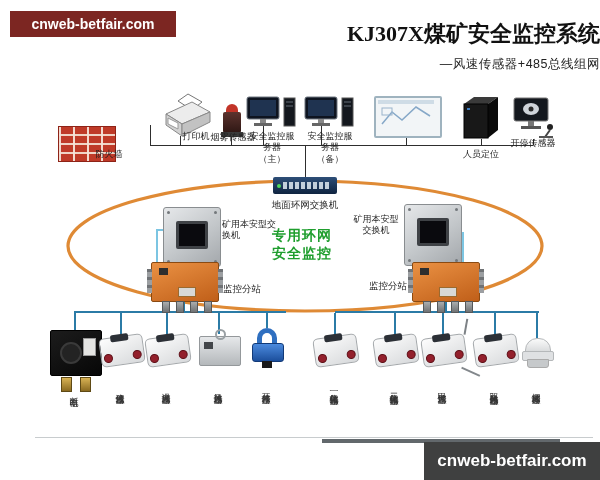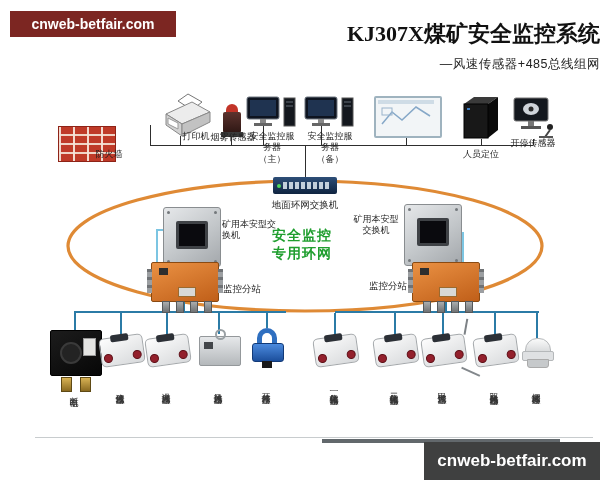--- a/index.html
+++ b/index.html
@@ -224,22 +224,22 @@
       <b></b>
       <b></b>
       <b></b>
       <b></b>
       <b></b>
       <b></b>
   </div>
   <div class="lbl" style="left:269px;top:199px;width:72px;font-size:9.5px;">地面环网交换机</div>
 
   <div class="ringtxt">
+    <div>专用环网</div>
     <div>安全监控</div>
-    <div>专用环网</div>
   </div>
 
   <div class="abs mbox" style="left:163px;top:207px;">
     <i class="scr"></i>
     <i class="sc" style="left:3px;top:3px;"></i>
       <i class="sc" style="right:3px;top:3px;"></i>
     <i class="sc" style="left:3px;bottom:3px;"></i>
       <i class="sc" style="right:3px;bottom:3px;"></i>
   </div>
   <div class="lbl" style="left:222px;top:219px;width:56px;text-align:left;">矿用本安型交换机</div>

